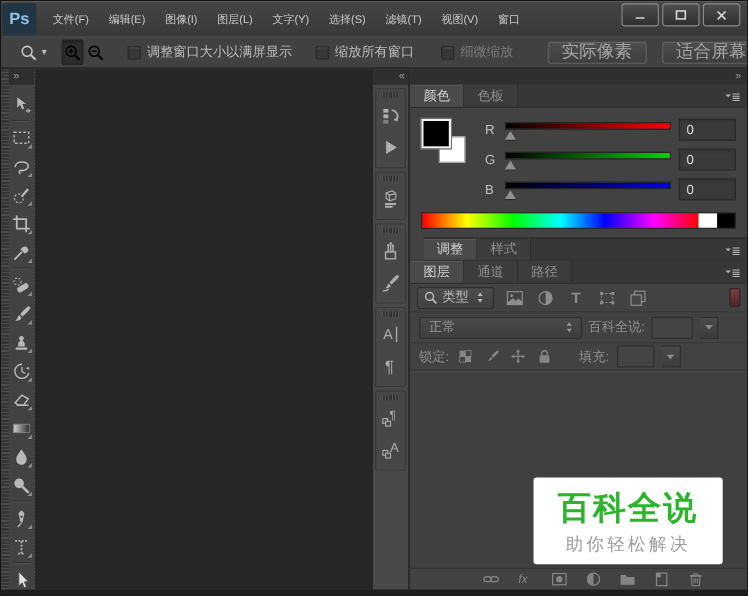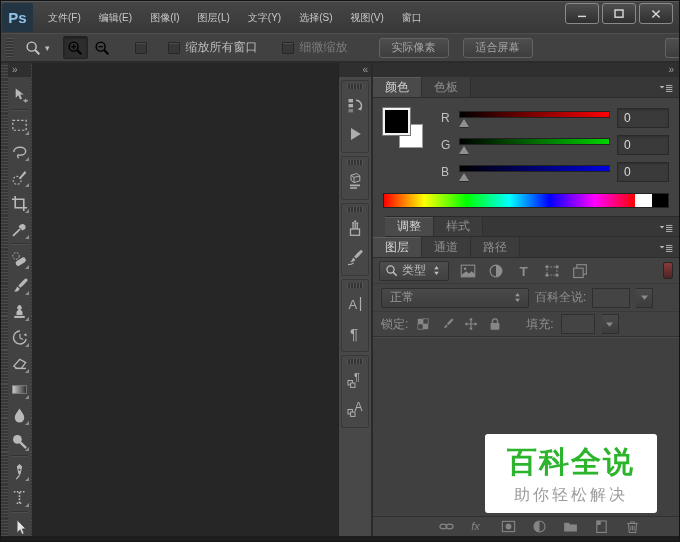--- a/index.html
+++ b/index.html
@@ -20,21 +20,21 @@
   .grip-v { width:7px; height:20px; margin-right:11px; background:repeating-linear-gradient(180deg,#545454 0 1px,#353535 1px 3px); }
   .tool-badge { display:flex; align-items:center; gap:3px; margin-right:13px; color:#c4c4c4; }
   .caret { font-size:9px; color:#bdbdbd; }
   .opt-zoombtn { width:25px; height:23px; display:flex; align-items:center; justify-content:center; border-radius:2px; }
   .opt-zoombtn.pressed { background:#2d2d2d; border:1px solid #232323; box-shadow:inset 0 1px 2px #1a1a1a; margin-right:2px; }
   .opt-zoombtn.plain { margin-right:20px; }
   .chk-group { display:flex; align-items:center; gap:6px; }
   .checkbox { width:12px; height:12px; background:#383838; border:1px solid #272727; box-shadow:inset 0 1px 0 #4e4e4e; border-radius:1px; }
   .chk-label { font-size:12px; color:#bdbdbd; white-space:nowrap; }
   .chk-group.disabled .chk-label { color:#7c7c7c; }
-  .opt-btn { height:20px; padding:0 12px; border:1px solid #636363; border-radius:3px; background:linear-gradient(#4e4e4e,#3d3d3d); color:#a5a5a5; font-size:11px; display:flex; align-items:center; white-space:nowrap; }
+  .opt-btn { height:20px; padding:0 12px; border:1px solid #636363; border-radius:3px; background:linear-gradient(#4e4e4e,#3d3d3d); color:#a5a5a5; font-size:16px; display:flex; align-items:center; white-space:nowrap; }
   .opt-sliver { width:14px; margin-left:auto; border-right:none; border-radius:3px 0 0 3px; padding:0; }
 
   
   .main { flex:1; display:flex; min-height:0; }
   .colhead { height:14px; background:#2f2f2f; color:#9e9e9e; font-size:10px; line-height:13px; flex:0 0 14px; }
 
   
   .toolbar { width:31px; flex:0 0 31px; background:#424242; border-left:7px solid transparent; border-image:repeating-linear-gradient(180deg,#4c4c4c 0 1px,#373737 1px 3px) 7; display:flex; flex-direction:column; border-right:1px solid #2e2e2e; }
   .toolbar .colhead { padding-left:4px; letter-spacing:-1px; }
   .grip-dots { width:16px; height:5px; margin:3px auto 2px; background:repeating-linear-gradient(90deg,#565656 0 1px,#333 1px 3px); }
@@ -113,20 +113,21 @@
 
   <div class="titlebar">
     <div class="ps-logo">Ps</div>
     <div class="menubar" id="menubar">
         <div class="menu-item">文件(F)</div>
         <div class="menu-item">编辑(E)</div>
         <div class="menu-item">图像(I)</div>
         <div class="menu-item">图层(L)</div>
         <div class="menu-item">文字(Y)</div>
         <div class="menu-item">选择(S)</div>
+        <div class="menu-item">滤镜(T)</div>
         <div class="menu-item">视图(V)</div>
         <div class="menu-item">窗口</div>
       </div>
     <div class="win-controls" id="winbtns">
         <div class="win-btn">
           <span class="icon i16">
             <svg viewBox="0 0 20 20">
               <path d="M5 13 H15" stroke="currentColor" stroke-width="1.8"></path>
             </svg>
           </span>
@@ -173,20 +174,21 @@
           <svg viewBox="0 0 20 20">
             <circle cx="8.5" cy="8.5" r="5" fill="none" stroke="currentColor" stroke-width="1.6"></circle>
             <path d="M12.3 12.3 L17 17" stroke="currentColor" stroke-width="2.2"></path>
             <path d="M6 8.5 h5" stroke="currentColor" stroke-width="1.4"></path>
           </svg>
         </span>
     </div>
     <span id="opt-checks" style="display:flex;align-items:center;">
         <span class="chk-group" style="margin-right: 21px;">
           <span class="checkbox"></span>
+          <span class="chk-label">调整窗口大小以满屏显示</span>
         </span>
         <span class="chk-group" style="margin-right: 24px;">
           <span class="checkbox"></span>
           <span class="chk-label">缩放所有窗口</span>
         </span>
         <span class="chk-group disabled" style="margin-right: 15px;">
           <span class="checkbox"></span>
           <span class="chk-label">细微缩放</span>
         </span>
       </span>

